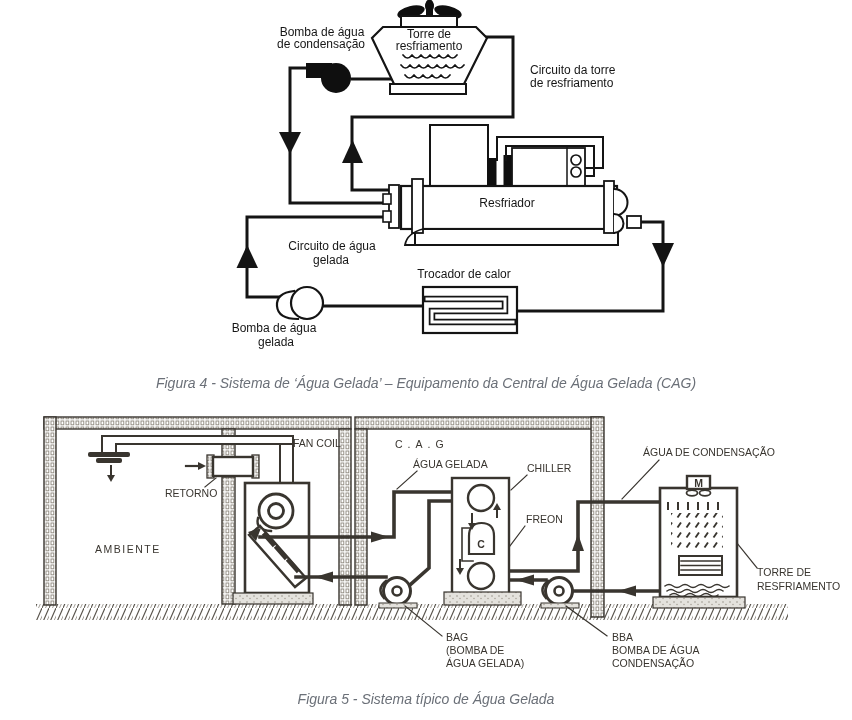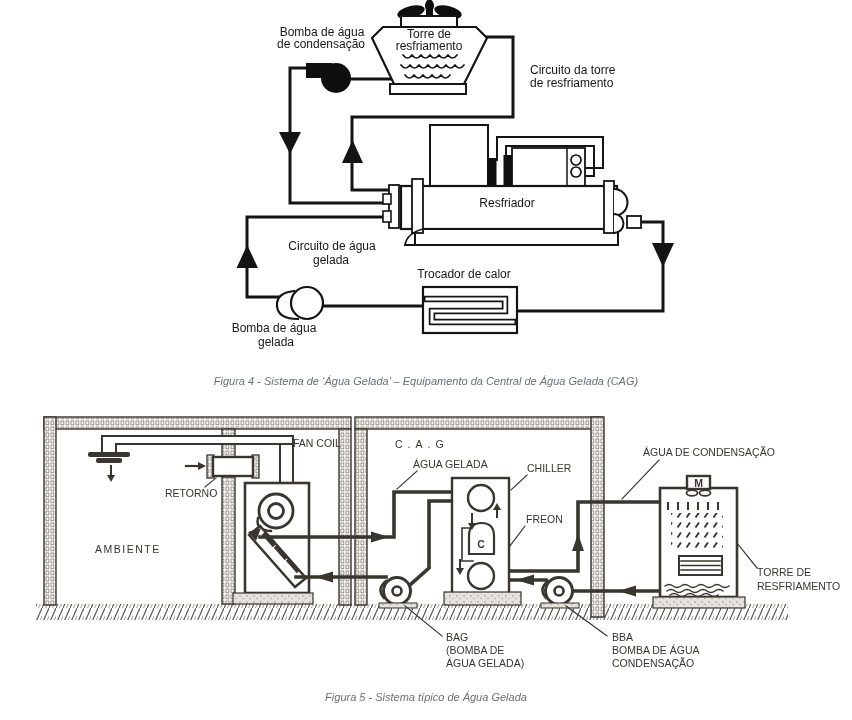--- a/index.html
+++ b/index.html
@@ -3,21 +3,21 @@
 <meta charset="utf-8">
 <style>
   html,body{margin:0;padding:0;background:#fff;}
   #stage{position:relative;width:852px;height:720px;background:#ffffff;overflow:hidden;
          font-family:"Liberation Sans",sans-serif;}
   svg{position:absolute;left:0;}
   #fig4-svg{top:0;}
   #fig5-svg{top:410px;}
   .caption{position:absolute;left:0;width:852px;text-align:center;
            font-family:"Liberation Sans",sans-serif;font-style:italic;
-           font-size:11px;color:#6b7078;letter-spacing:0px;}
+           font-size:14px;color:#6b7078;letter-spacing:0px;}
   #cap4{top:375px;}
   #cap5{top:691px;}
   text{font-family:"Liberation Sans",sans-serif;}
   .t4{fill:#161616;font-size:12px;}
   .t5{fill:#39352f;font-size:10.5px;}
 </style>
 </head>
 <body>
 
 <div id="stage">

